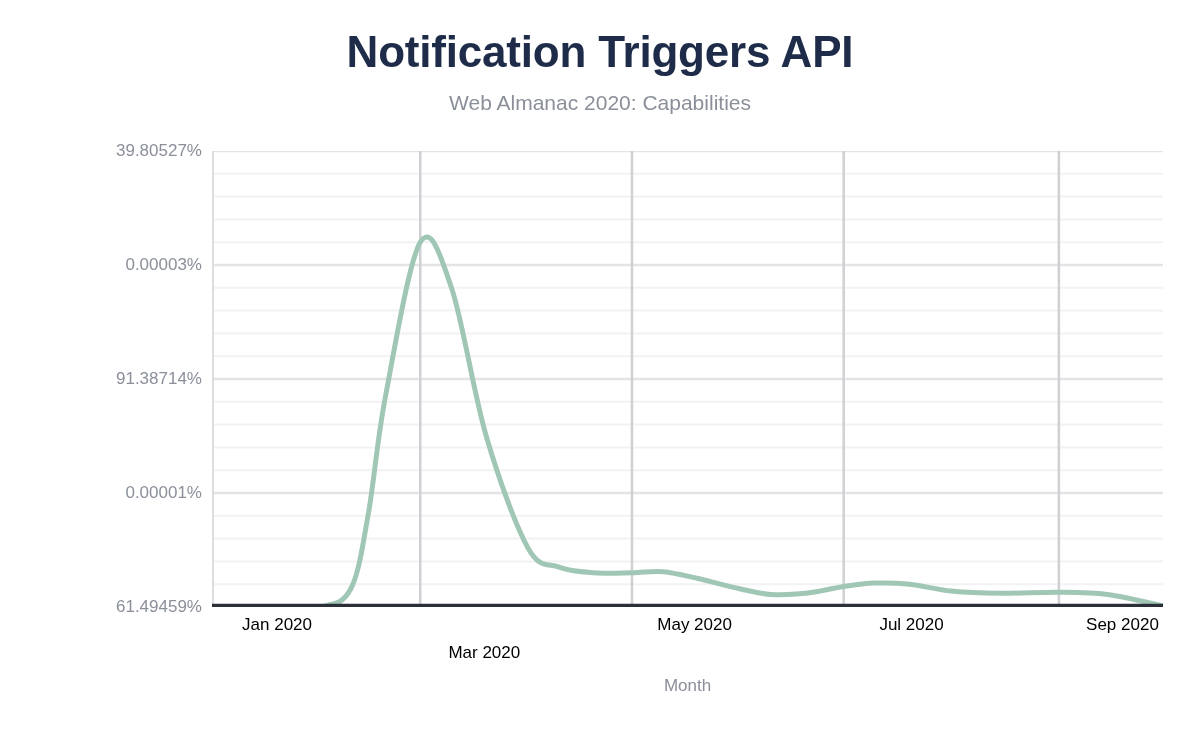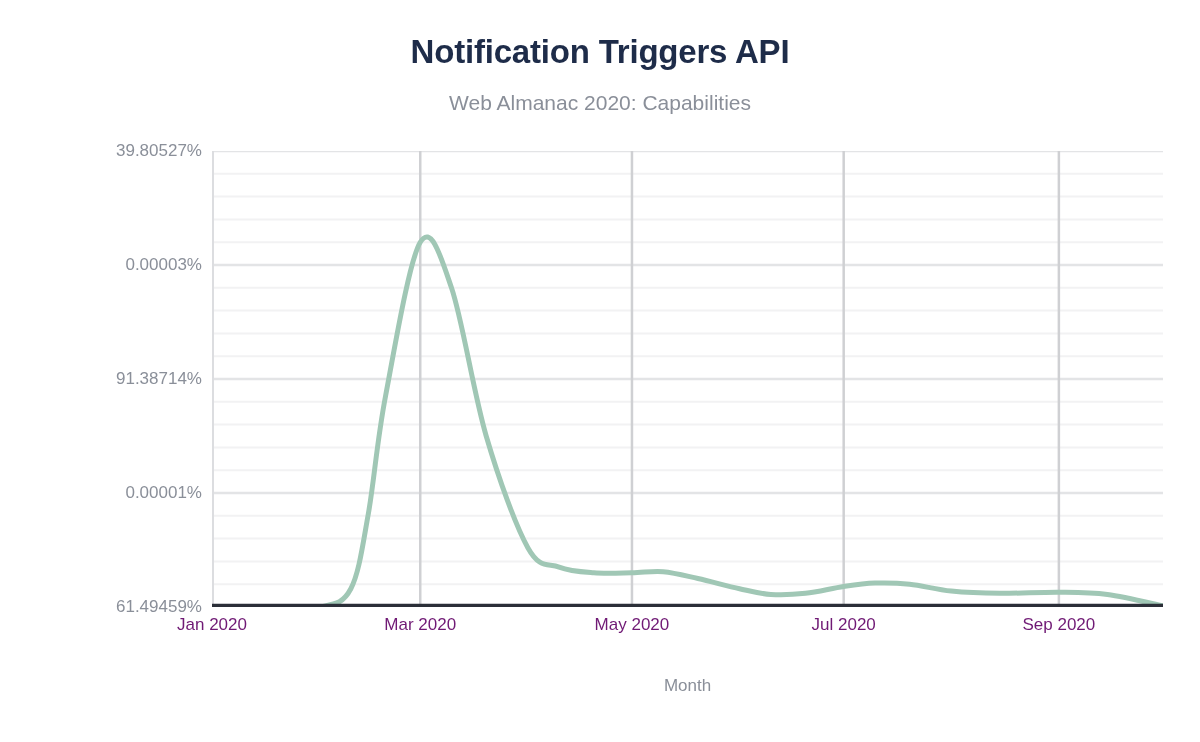--- a/index.html
+++ b/index.html
@@ -23,21 +23,21 @@
     background: #ffffff;
   }
 
   
   .chart-title {
     position: absolute;
     left: 0;
     top: 31px;
     width: 1200px;
     text-align: center;
-    font-size: 33px;
+    font-size: 44px;
     font-weight: bold;
     color: #1e2c49;
     letter-spacing: -0.2px;
     line-height: 42px;
   }
   .chart-subtitle {
     position: absolute;
     left: 0;
     top: 88px;
     width: 1200px;
@@ -79,23 +79,23 @@
     text-align: right;
     font-size: 17px;
     color: #8a8f99;
     line-height: 1;
   }
   .x-tick {
     position: absolute;
     top: 616px;
     width: 200px;
     margin-left: -100px;
-    text-align: center;
+    text-align: right;
     font-size: 17px;
-    color: #701a75;
+    color: #000000;
     line-height: 1;
   }
 </style>
 </head>
 <body>
 
 <div id="chart-root">
 
   <div class="chart-title">Notification Triggers API</div>
 
@@ -103,21 +103,21 @@
 
   <div class="x-axis-title">Month</div>
 
   <div id="tick-layer">
       <div class="ytick-wrap" style="top: 598px;">61.49459%</div>
       <div class="ytick-wrap" style="top: 484px;">0.00001%</div>
       <div class="ytick-wrap" style="top: 370px;">91.38714%</div>
       <div class="ytick-wrap" style="top: 256px;">0.00003%</div>
       <div class="ytick-wrap" style="top: 142px;">39.80527%</div>
       <div class="x-tick" style="left: 212px;">Jan 2020</div>
-      <div class="x-tick" style="left: 420.248px;">Mar 2020</div>
+      <div class="x-tick" style="left: 420.248px; margin-top: 28px;">Mar 2020</div>
       <div class="x-tick" style="left: 631.967px;">May 2020</div>
       <div class="x-tick" style="left: 843.686px;">Jul 2020</div>
       <div class="x-tick" style="left: 1058.88px;">Sep 2020</div>
     </div>
 
   <div id="plot">
     <svg id="plot-svg" viewBox="0 0 951 456" preserveAspectRatio="none">
       <g id="grid-minor">
           <line x1="0" x2="951" y1="456" y2="456" stroke="#f2f2f3" stroke-width="2"></line>
           <line x1="0" x2="951" y1="433.2" y2="433.2" stroke="#f2f2f3" stroke-width="2"></line>

